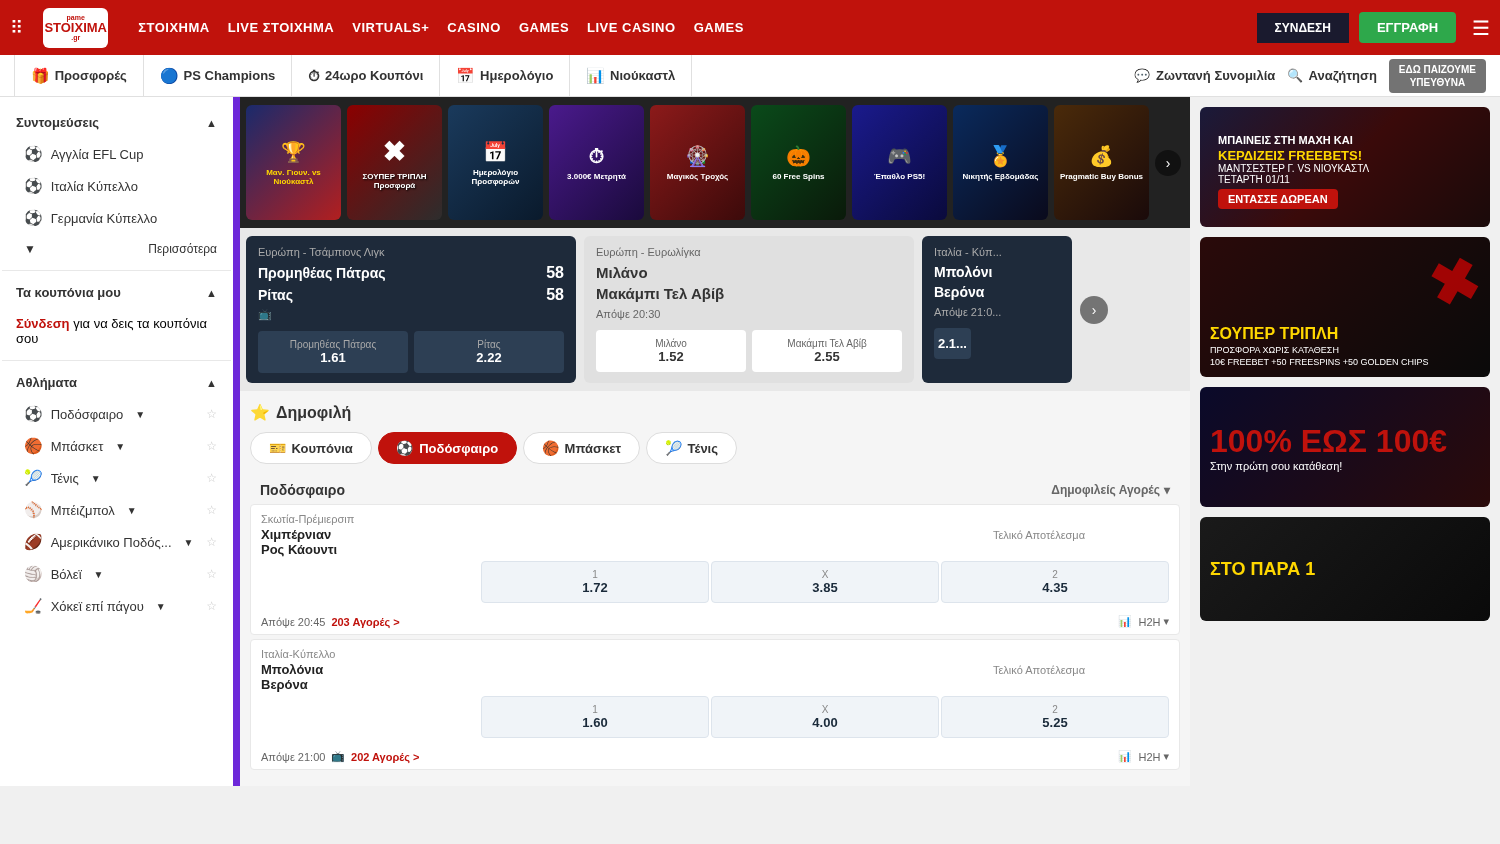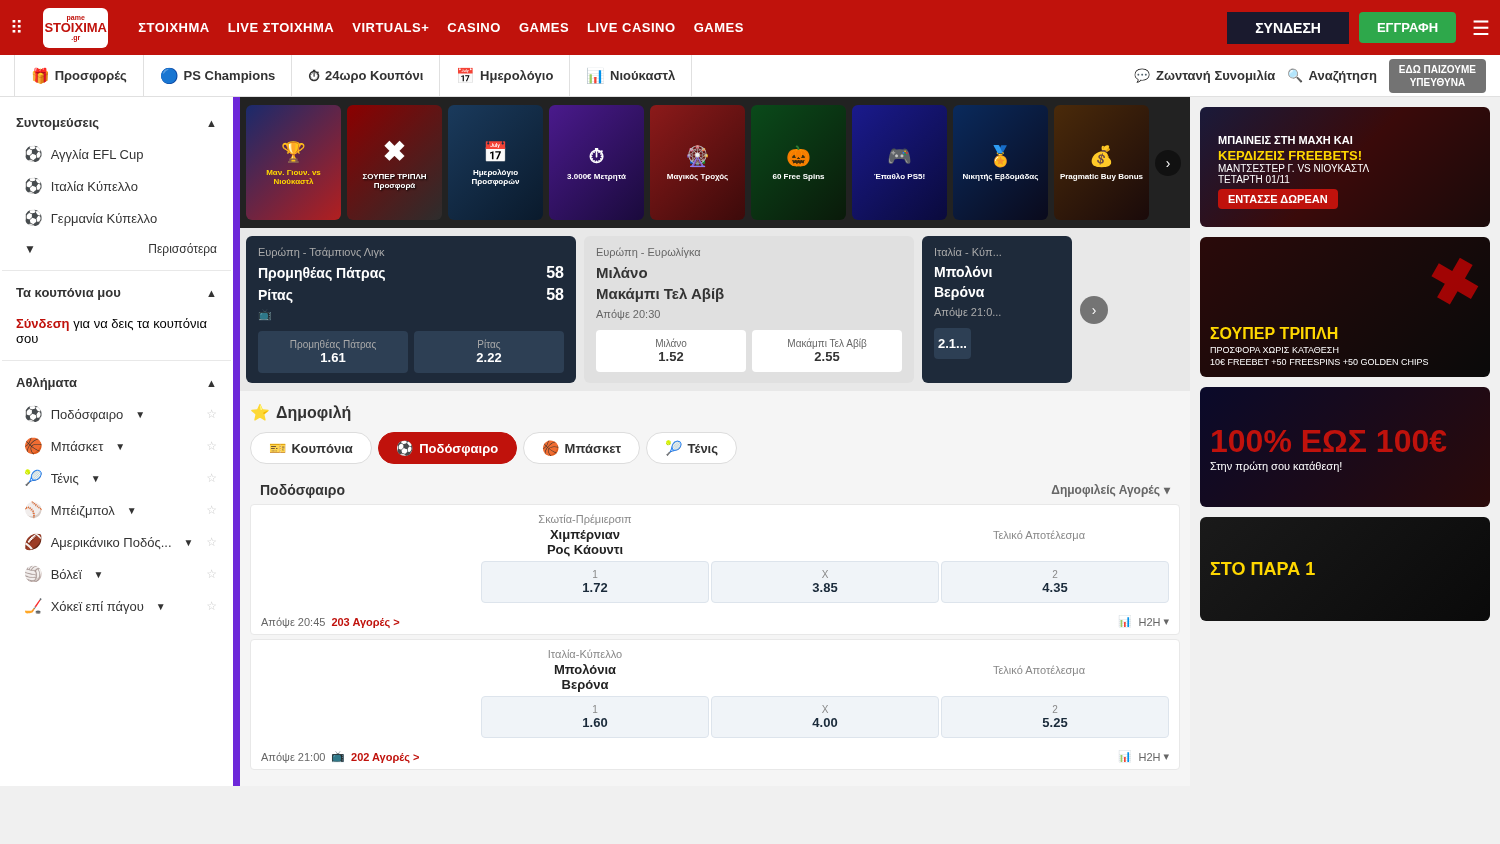--- a/index.html
+++ b/index.html
@@ -32,22 +32,22 @@
     .nav-links {
       display: flex; gap: 18px; list-style: none; margin-left: 10px;
     }
     .nav-links li a {
       color: #fff; text-decoration: none; font-weight: 700; font-size: 13px; letter-spacing: 0.5px;
     }
     .nav-right {
       margin-left: auto; display: flex; gap: 10px; align-items: center;
     }
     .btn-login {
-      background: #1a1a2e; color: #fff; border: none; padding: 8px 28px;
-      border-radius: 0; font-weight: 700; font-size: 14px; cursor: pointer;
+      background: #1a1a2e; color: #fff; border: none; padding: 8px 18px;
+      border-radius: 0; font-weight: 700; font-size: 12px; cursor: pointer;
     }
     .btn-register {
       background: #2ea84b; color: #fff; border: none; padding: 8px 18px;
       border-radius: 4px; font-weight: 700; font-size: 13px; cursor: pointer;
     }
     .hamburger { color: #fff; font-size: 20px; cursor: pointer; margin-left: 6px; }
 
     
     .second-nav {
       background: #fff;
@@ -218,21 +218,21 @@
       font-size: 12px; color: #666; cursor: pointer; font-weight: 600;
     }
     .match-row {
       background: #fff; border: 1px solid #e8e8e8; border-radius: 4px;
       margin-bottom: 4px; overflow: hidden;
     }
     .match-row-top {
       display: flex; align-items: center; padding: 8px 10px 4px 10px;
     }
     .match-league-label { font-size: 11px; color: #888; margin-bottom: 2px; }
-    .match-teams-col { flex: 1; text-align: center; }
+    .match-teams-col { flex: 1; }
     .match-team-name { font-size: 13px; font-weight: 700; color: #222; }
     .match-result-header {
       display: flex; gap: 2px; align-items: center;
     }
     .result-col-header { text-align: center; width: 85px; font-size: 11px; color: #888; }
     .match-odds-row {
       display: flex; gap: 2px; padding: 0 10px 8px 10px;
     }
     .match-odd-btn {
       flex: 1; background: #f0f4f8; border: 1px solid #dde4ec; border-radius: 4px;

